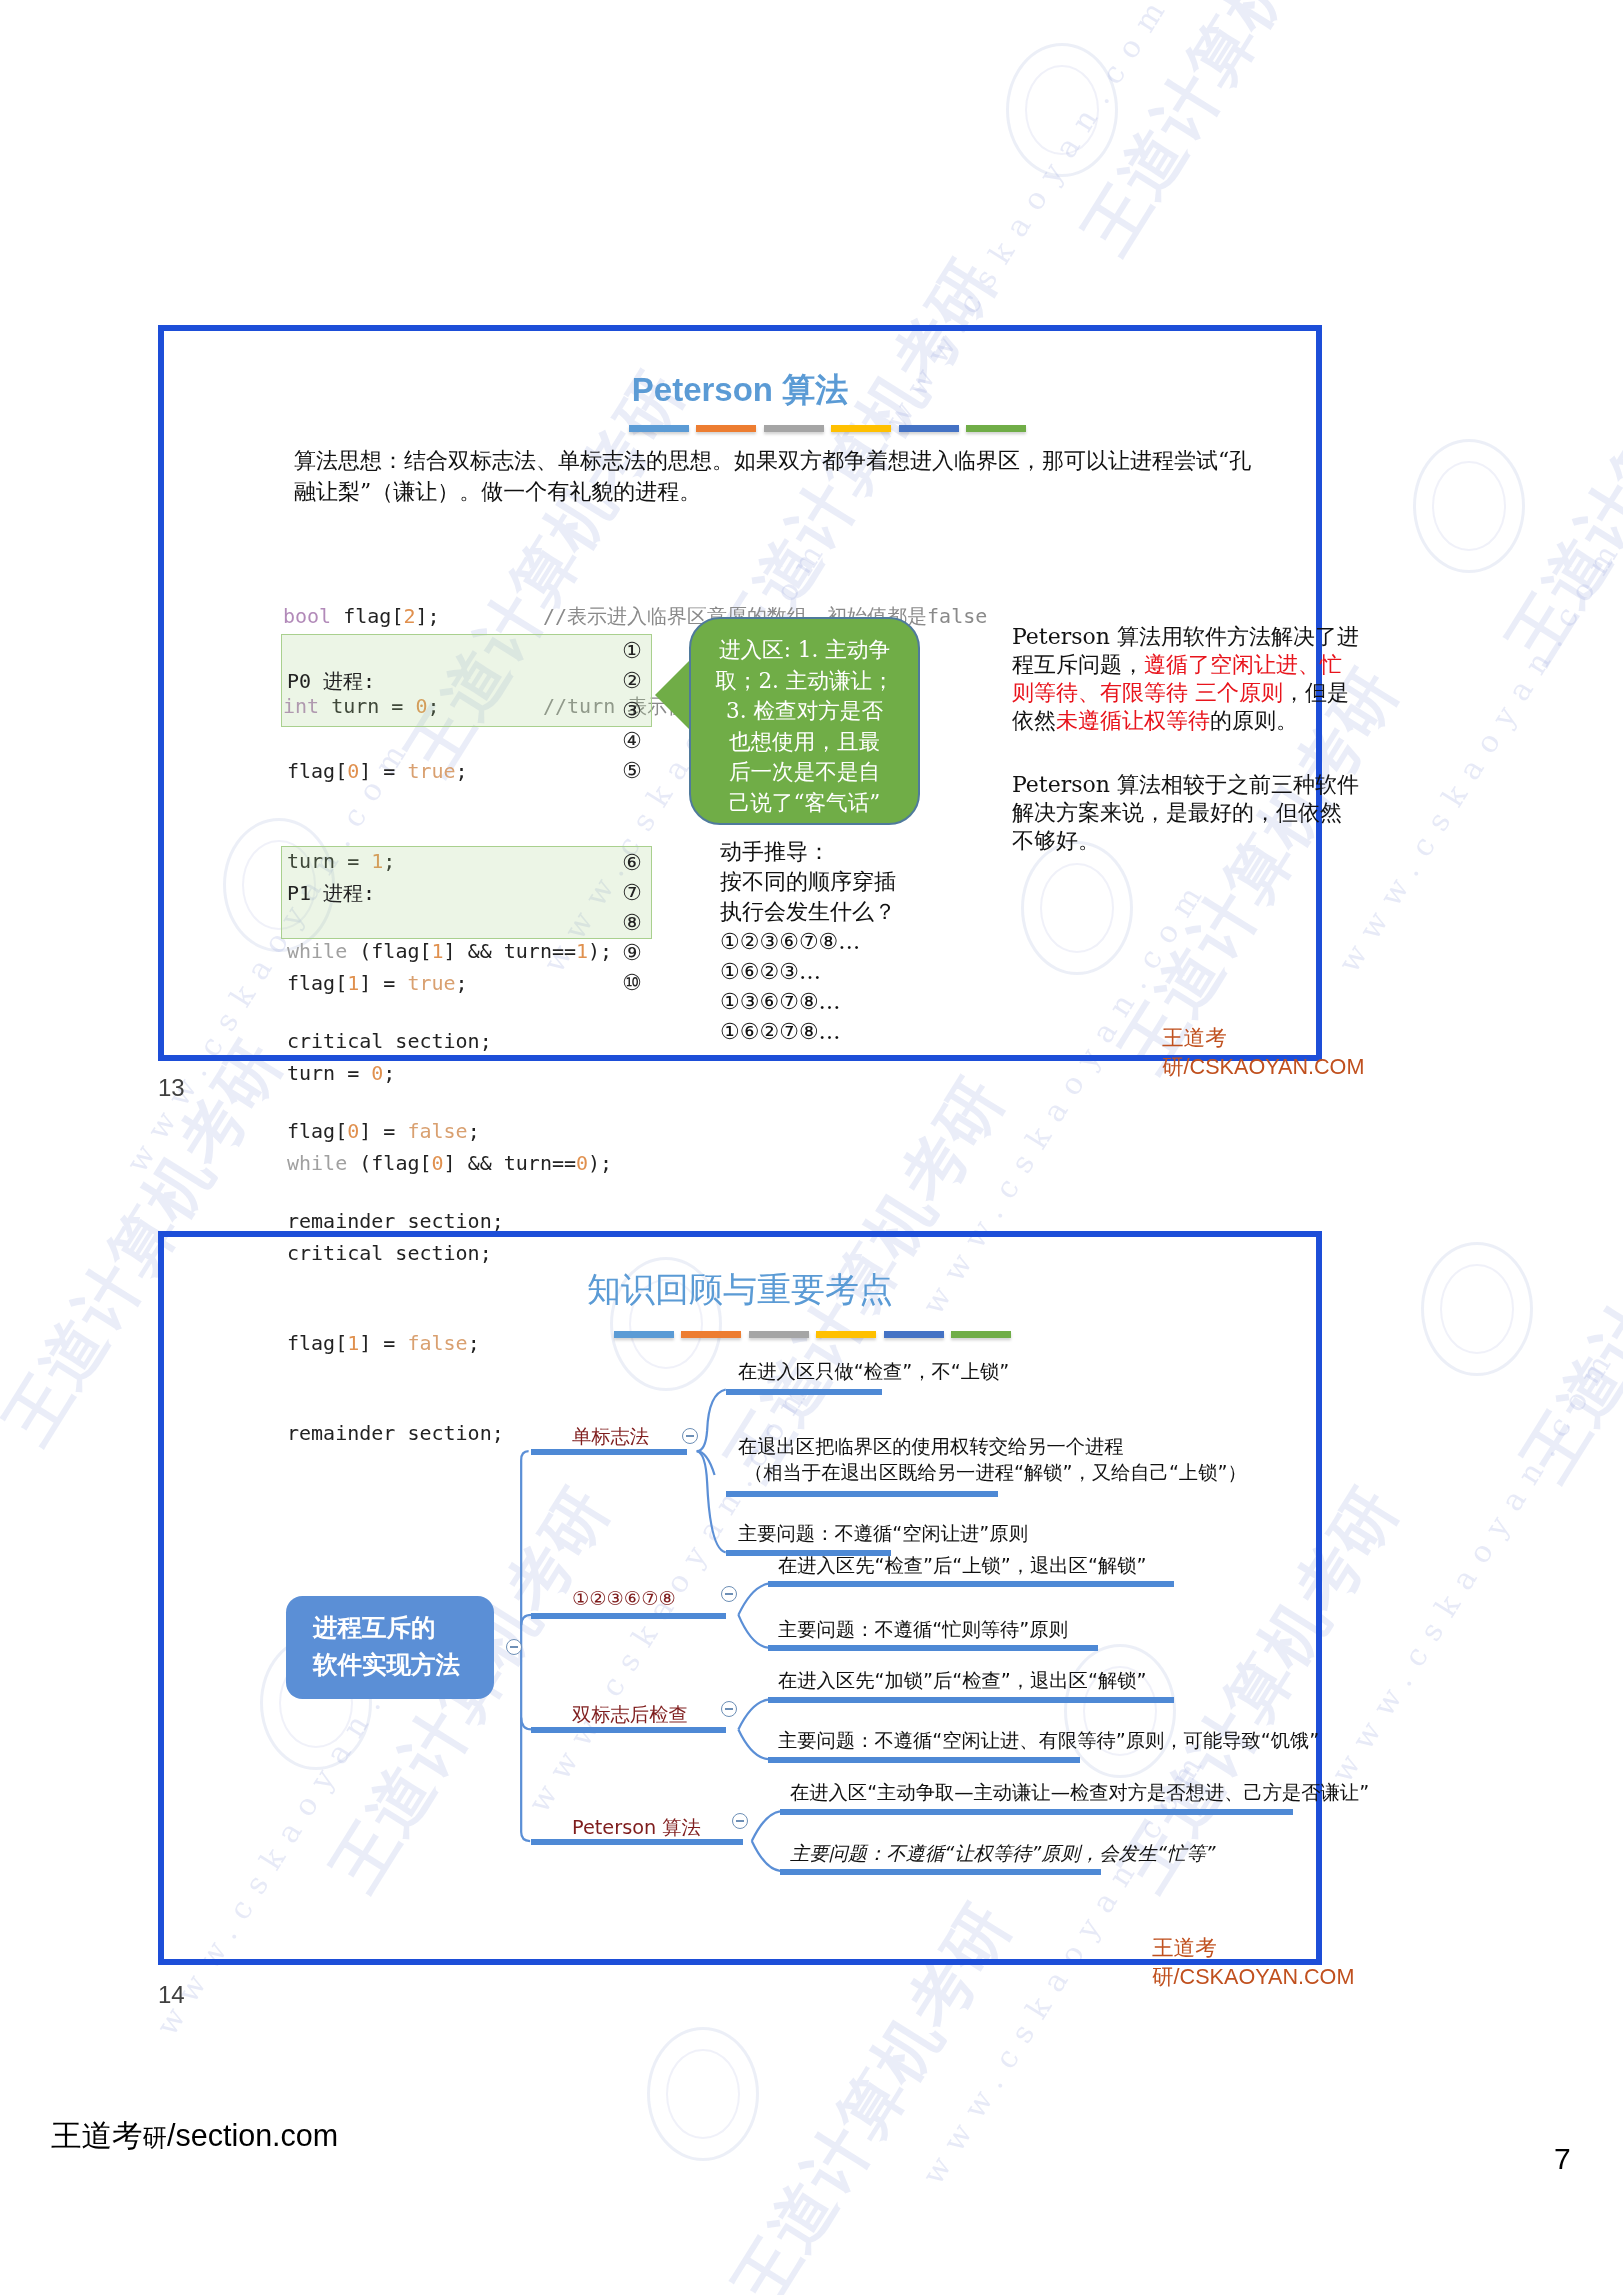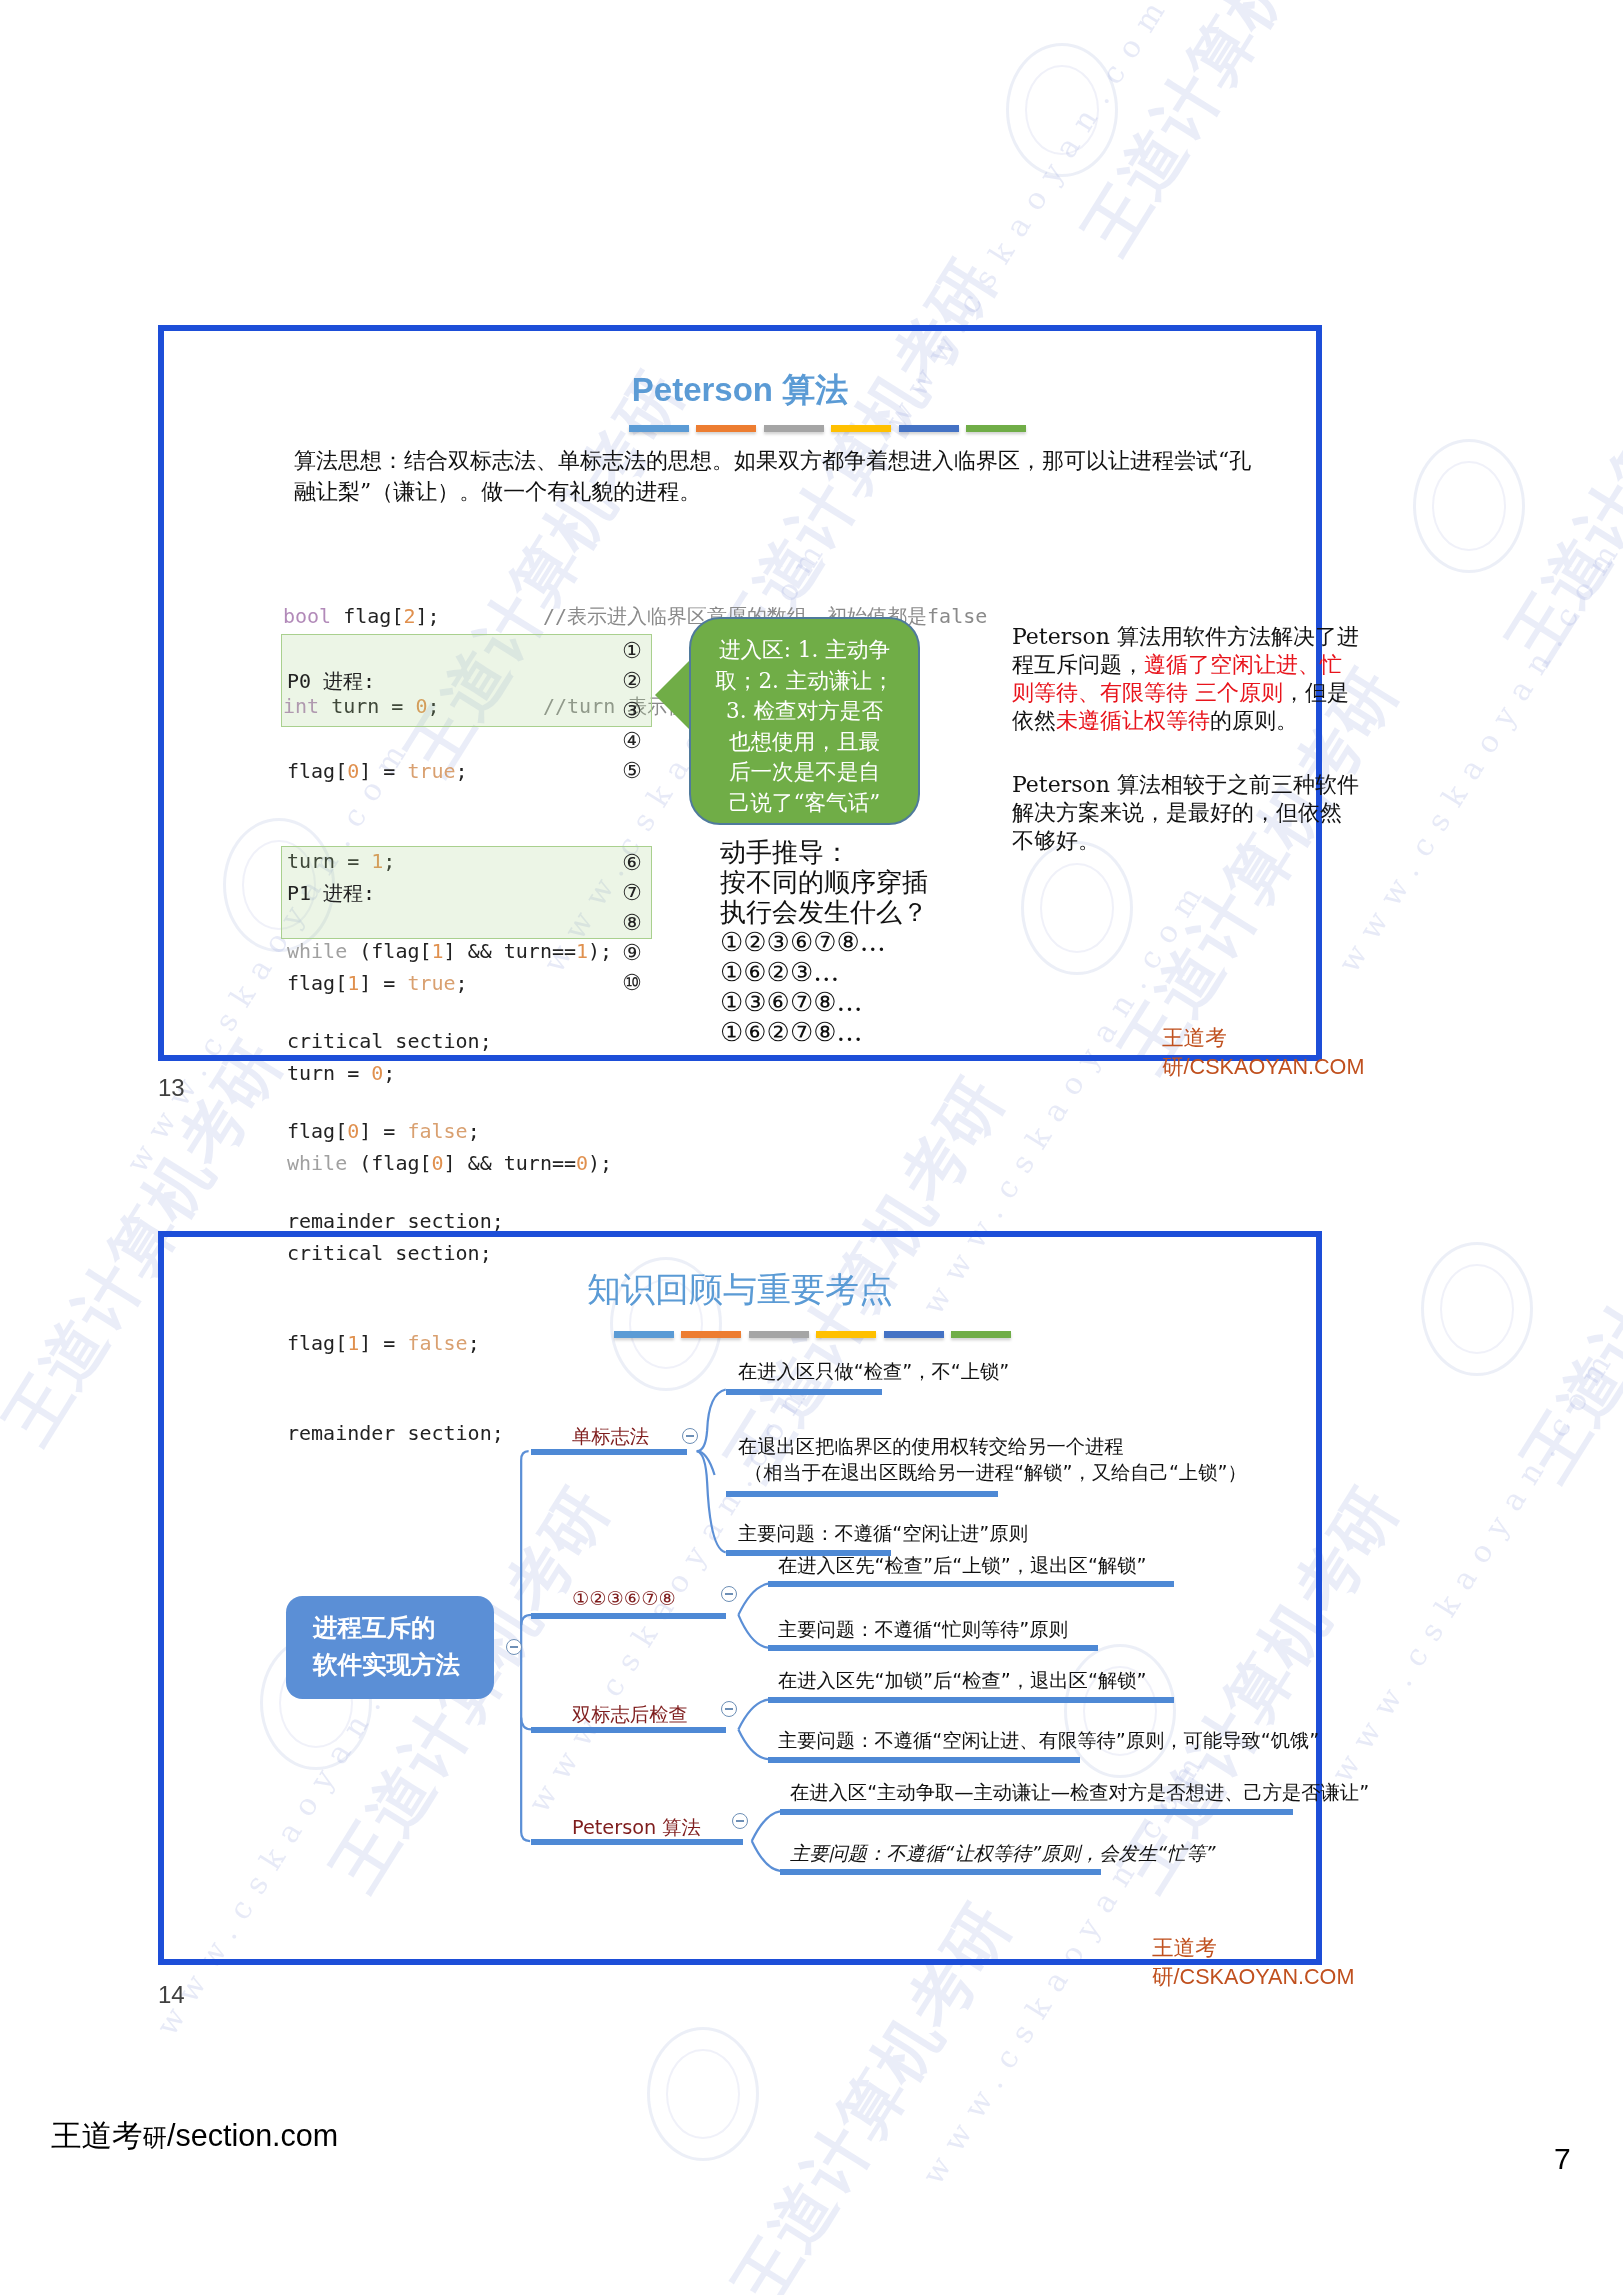--- a/index.html
+++ b/index.html
@@ -42,21 +42,21 @@
   .circ { position:absolute; font-family:"DejaVu Sans", sans-serif; font-size:22px; color:#222; }
 
   .bubble { position:absolute; left:525px; top:286px; width:231px; height:208px; background:#70ad47;
             border:2.2px solid #4f7a9c; border-radius:31px; box-sizing:border-box; color:#fff;
             font-family:"DejaVu Serif", serif; font-size:21.6px; line-height:30.5px; text-align:center;
             padding:16.4px 9px 0 9px; }
   .bubble-tail { position:absolute; left:491px; top:327px; width:0; height:0;
                  border-top:37px solid transparent; border-bottom:37px solid transparent;
                  border-right:37px solid #70ad47; }
 
-  .derive { position:absolute; left:556px; top:506px; font-family:"DejaVu Serif", serif; font-size:26px; line-height:30px; color:#111; }
+  .derive { position:absolute; left:556px; top:506px; font-family:"DejaVu Serif", serif; font-size:22px; line-height:30px; color:#111; }
   .note { position:absolute; left:848px; font-family:"DejaVu Serif", serif; font-size:22px; line-height:28px; color:#111; width:379px; }
   .red { color:#e8141c; }
 
   .page-label { position:absolute; left:158px; font-family:"Liberation Sans", sans-serif; font-size:24px; color:#404040; }
 
   
   .root { position:absolute; left:122px; top:359px; width:208px; height:103px; background:#5b8fd6;
           border-radius:16.4px; color:#fff; font-weight:bold; font-size:24.5px; line-height:37px;
           padding:13.4px 0 0 27px; box-sizing:border-box; font-family:"DejaVu Sans", sans-serif; }
   .mm-label { position:absolute; font-size:19.3px; color:#7f1d1d; font-family:"DejaVu Sans", sans-serif; white-space:nowrap; }

